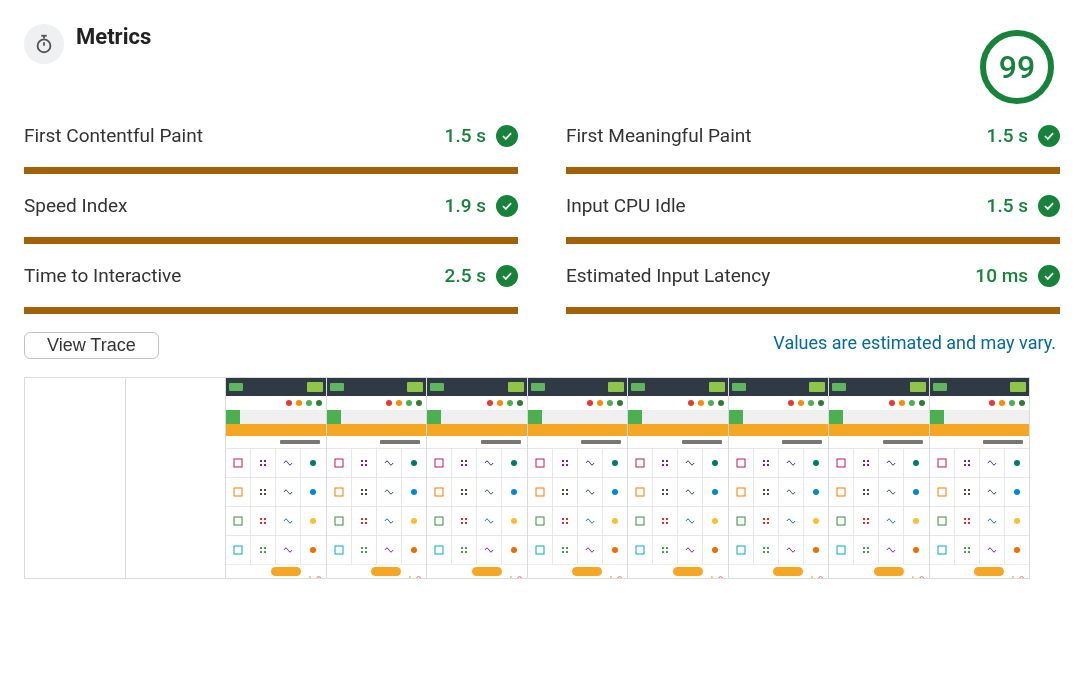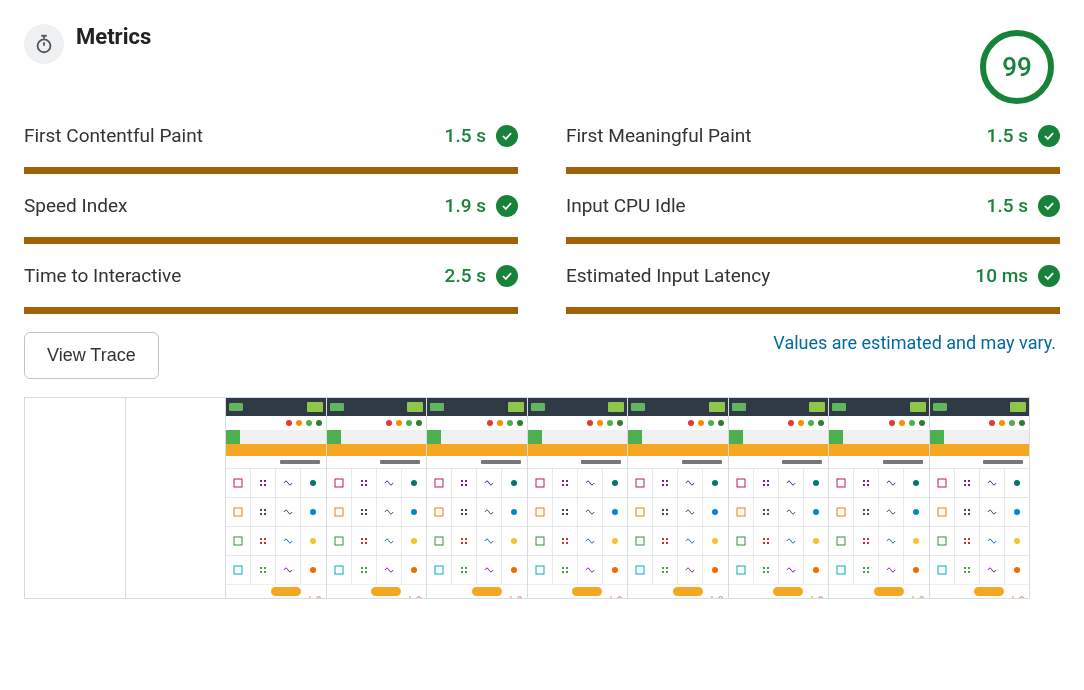--- a/index.html
+++ b/index.html
@@ -43,21 +43,21 @@
     color: #222;
   }
   .score-ring {
     width: 74px;
     height: 74px;
     border: 6px solid #178239;
     border-radius: 50%;
     display: flex;
     align-items: center;
     justify-content: center;
-    font-size: 26px;
+    font-size: 32px;
     font-weight: 500;
     color: #178239;
     margin-top: 6px;
     margin-right: 6px;
     text-align: center;
   }
   .metrics-grid {
     display: grid;
     grid-template-columns: 1fr 1fr;
     column-gap: 48px;
@@ -90,21 +90,21 @@
   }
   .check-circle svg { width: 14px; height: 14px; }
   .below-metrics {
     display: flex;
     justify-content: space-between;
     align-items: flex-start;
     margin-top: 18px;
   }
   .view-trace-btn {
     font-size: 18px;
-    padding: 12px 22px;
+    padding: 2px 22px;
     border: 1px solid #bfc4c9;
     border-radius: 6px;
     background: #fff;
     color: #333;
     cursor: pointer;
   }
   .est-note {
     font-size: 18px;
     color: #0369a1;
     margin-right: 4px;

